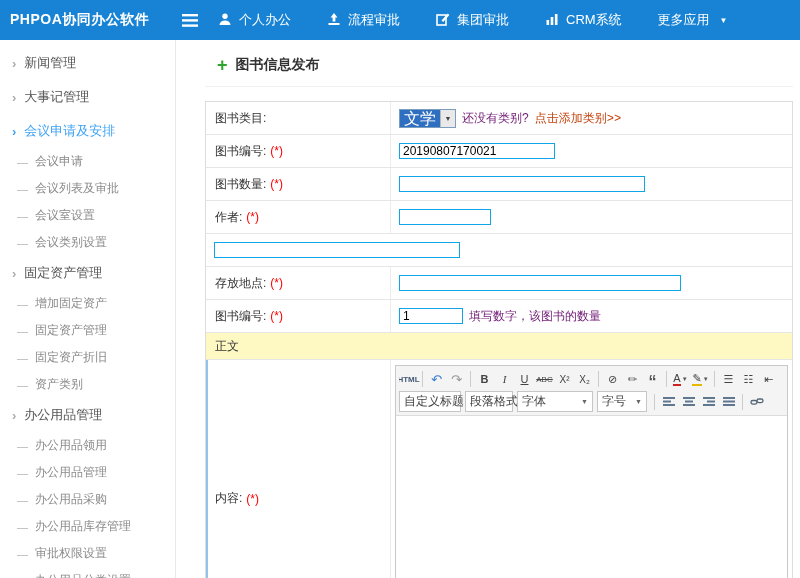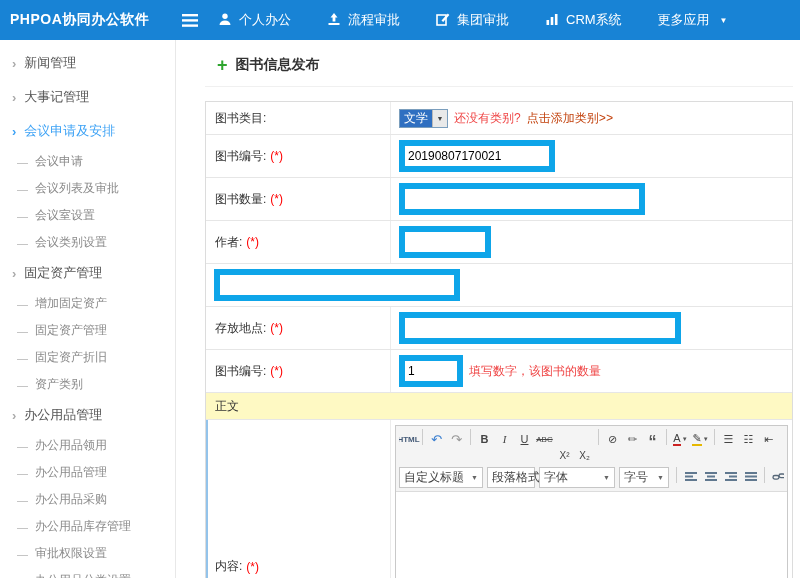--- a/index.html
+++ b/index.html
@@ -31,59 +31,59 @@
   .plus { color:#2ea52e; font-weight:bold; font-size:18px; line-height:14px; }
   .title { font-size:14px; font-weight:bold; color:#333; }
 
   
   .form-table { border:1px solid #dcdcdc; }
   .frow { display:flex; border-bottom:1px solid #e6e6e6; align-items:center; min-height:33px; }
   .flabel { width:185px; flex-shrink:0; padding:0 9px; font-size:12px; color:#333;
     align-self:stretch; display:flex; align-items:center; gap:4px; border-right:1px solid #ececec; }
   .req { color:#f00; }
   .ffield { flex:1; padding:5px 8px; display:flex; align-items:center; gap:6px; font-size:12px; color:#333; overflow:hidden; }
-  .txt { border:6px solid #0ea5e9; height:32px; font-size:12px; padding:1px 3px; font-family:inherit; }
+  .txt { border:1px solid #0ea5e9; height:16px; font-size:12px; padding:1px 3px; font-family:inherit; }
   .w155{width:156px}.w245{width:246px}.w90{width:92px}.w280{width:282px}.w65{width:64px}
   .select { display:inline-flex; align-items:center; border:1px solid #7b9ebd; background:#fff; height:19px; cursor:pointer; }
-  .sel-val { background:#2f6fc1; color:#fff; font-size:12px; padding:0 4px; line-height:17px; }
+  .sel-val { background:#2f6fc1; color:#fff; font-size:16px; padding:0 4px; line-height:17px; }
   .sel-btn { width:15px; height:17px; background:#e9e9e9; border-left:1px solid #b9b9b9;
     font-size:7px; display:flex; align-items:center; justify-content:center; color:#444; }
-  .hint { color:#ef4444; }
+  .hint { color:#701a75; }
   a.link { color:#c2410c; cursor:pointer; text-decoration:none;font-family:Liberation Mono, monospace; }
 
   .section { background:#fef9c3; min-height:27px; }
   .section-label { padding:0 9px; font-size:12px; color:#333; }
 
   .content-row { align-items:stretch; min-height:262px; box-shadow:inset 2px 0 0 #93c3ea; }
   .content-row .flabel { align-items:center; }
   .editor-cell { padding:5px 4px; align-items:flex-start; }
 
   
   .editor { border:1px solid #c9c9c9; width:100%; }
   .ed-toolbar { background:#f4f4f4; border-bottom:1px solid #dcdcdc; padding:2px 3px; }
-  .ed-row { display:flex; align-items:flex-start; gap:1px; padding:1px 0; overflow:hidden; white-space:nowrap; }
+  .ed-row { display:flex; align-items:center; gap:1px; padding:1px 0; overflow:hidden; white-space:nowrap; }
   .ed-btn { min-width:19px; height:20px; display:inline-flex; align-items:center; justify-content:center;
     font-size:11px; color:#444; border:1px solid transparent; border-radius:2px; cursor:pointer; padding:0 1px; }
   .ed-sep { width:1px; height:16px; background:#ccc; margin:0 3px; flex-shrink:0; }
   .ed-html { font-size:8px; font-weight:bold; color:#445a77; }
   .ed-undo { color:#3b7fd0; font-size:13px; }
   .ed-redo { color:#999; font-size:13px; }
   .ed-b { font-weight:bold; }
   .ed-i { font-style:italic; font-family:"Liberation Serif",serif; }
   .ed-u { text-decoration:underline; }
   .ed-strike { text-decoration:line-through; font-size:8px; }
-  .ed-sup, .ed-sub { font-size:10px;margin-top:16px; }
+  .ed-sup, .ed-sub { font-size:10px; }
   .ed-quote { font-size:16px; font-weight:bold; color:#555; line-height:8px; padding-top:6px; }
   .fc-a { border-bottom:2px solid #cc2222; line-height:11px; font-size:11px; }
   .hl-p { border-bottom:2px solid #e6b800; line-height:11px; font-size:11px; }
   .mini-caret { font-size:6px; color:#555; margin-left:1px; }
   .ed-select { display:inline-flex; align-items:center; justify-content:space-between; border:1px solid #c6c6c6;
     background:#fff; height:21px; font-size:12px; color:#444; padding:0 4px; margin-right:3px; cursor:pointer; flex-shrink:0; }
   .ed-select .caret { font-size:7px; color:#666; margin-left:5px; }
-  .w-h{width:84px}.w-p{width:48px}.w-f{width:76px}.w-s{width:50px}
+  .w-h{width:62px}.w-p{width:48px}.w-f{width:76px}.w-s{width:50px}
   .ed-body { background:#fff; height:215px; cursor:text; }
 </style>
 </head>
 <body>
 
 <div class="app">
 
   <header class="topbar">
     <div class="logo">PHPOA协同办公软件</div>
 

